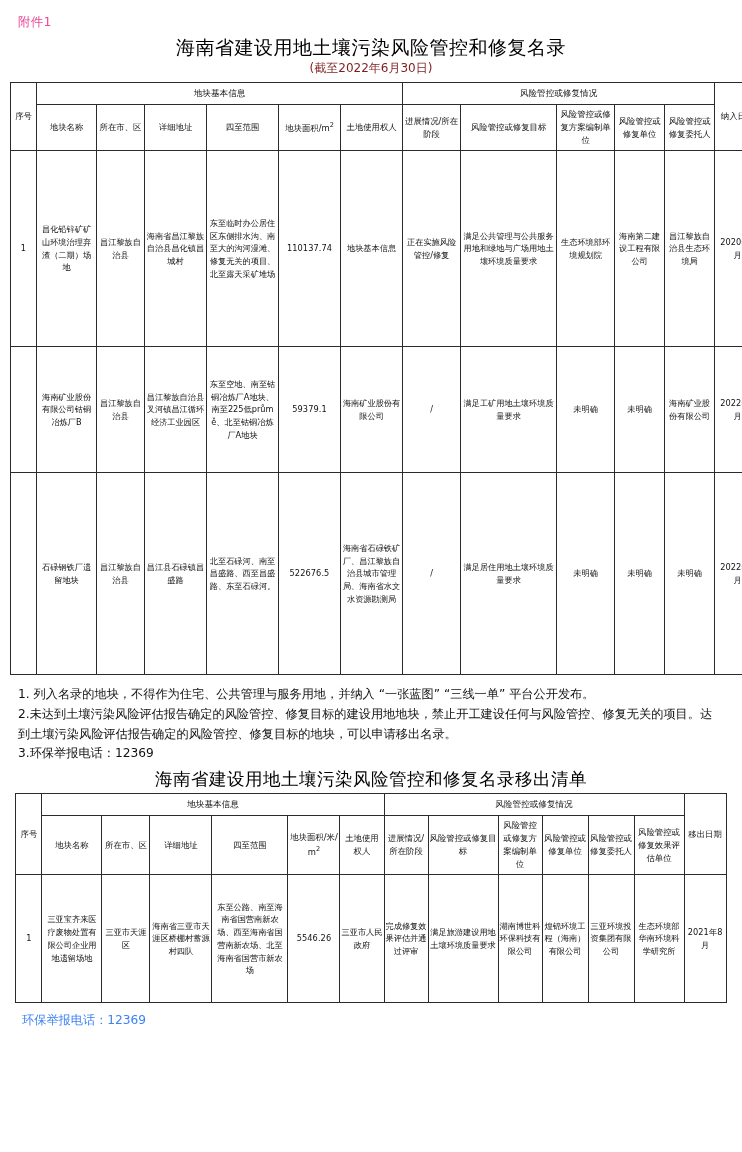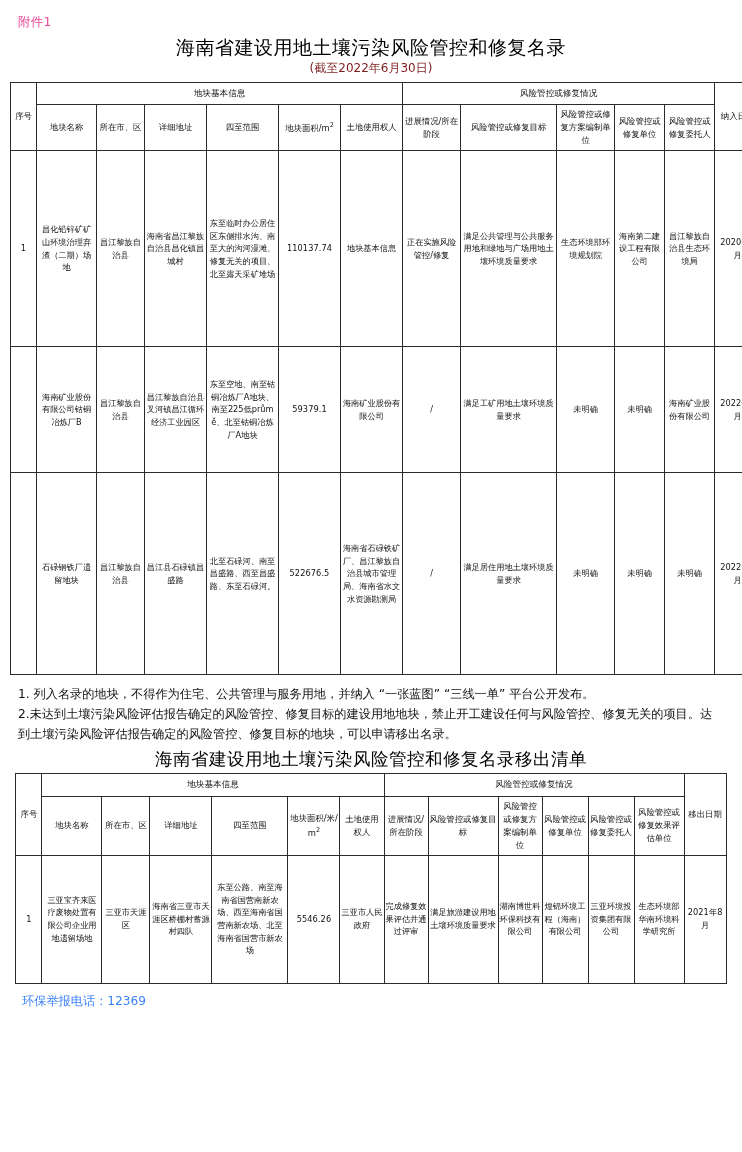--- a/index.html
+++ b/index.html
@@ -186,20 +186,21 @@
         <td class="cell">未明确</td>
         <td class="cell">未明确</td>
         <td class="cell num">2022年4月</td>
       </tr>
     </tbody>
   </table>
 
   <div class="notes">
     <p>1. 列入名录的地块，不得作为住宅、公共管理与服务用地，并纳入 “一张蓝图” “三线一单” 平台公开发布。</p>
     <p>2.未达到土壤污染风险评估报告确定的风险管控、修复目标的建设用地地块，禁止开工建设任何与风险管控、修复无关的项目。达到土壤污染风险评估报告确定的风险管控、修复目标的地块，可以申请移出名录。</p>
+    <p>3.环保举报电话：12369</p>
   </div>
 
   <div class="sec2">
     <div class="doc-title small">海南省建设用地土壤污染风险管控和修复名录移出清单</div>
 
     <table class="grid">
       <colgroup>
         <col style="width:26px">
         <col style="width:60px">
         <col style="width:48px">

